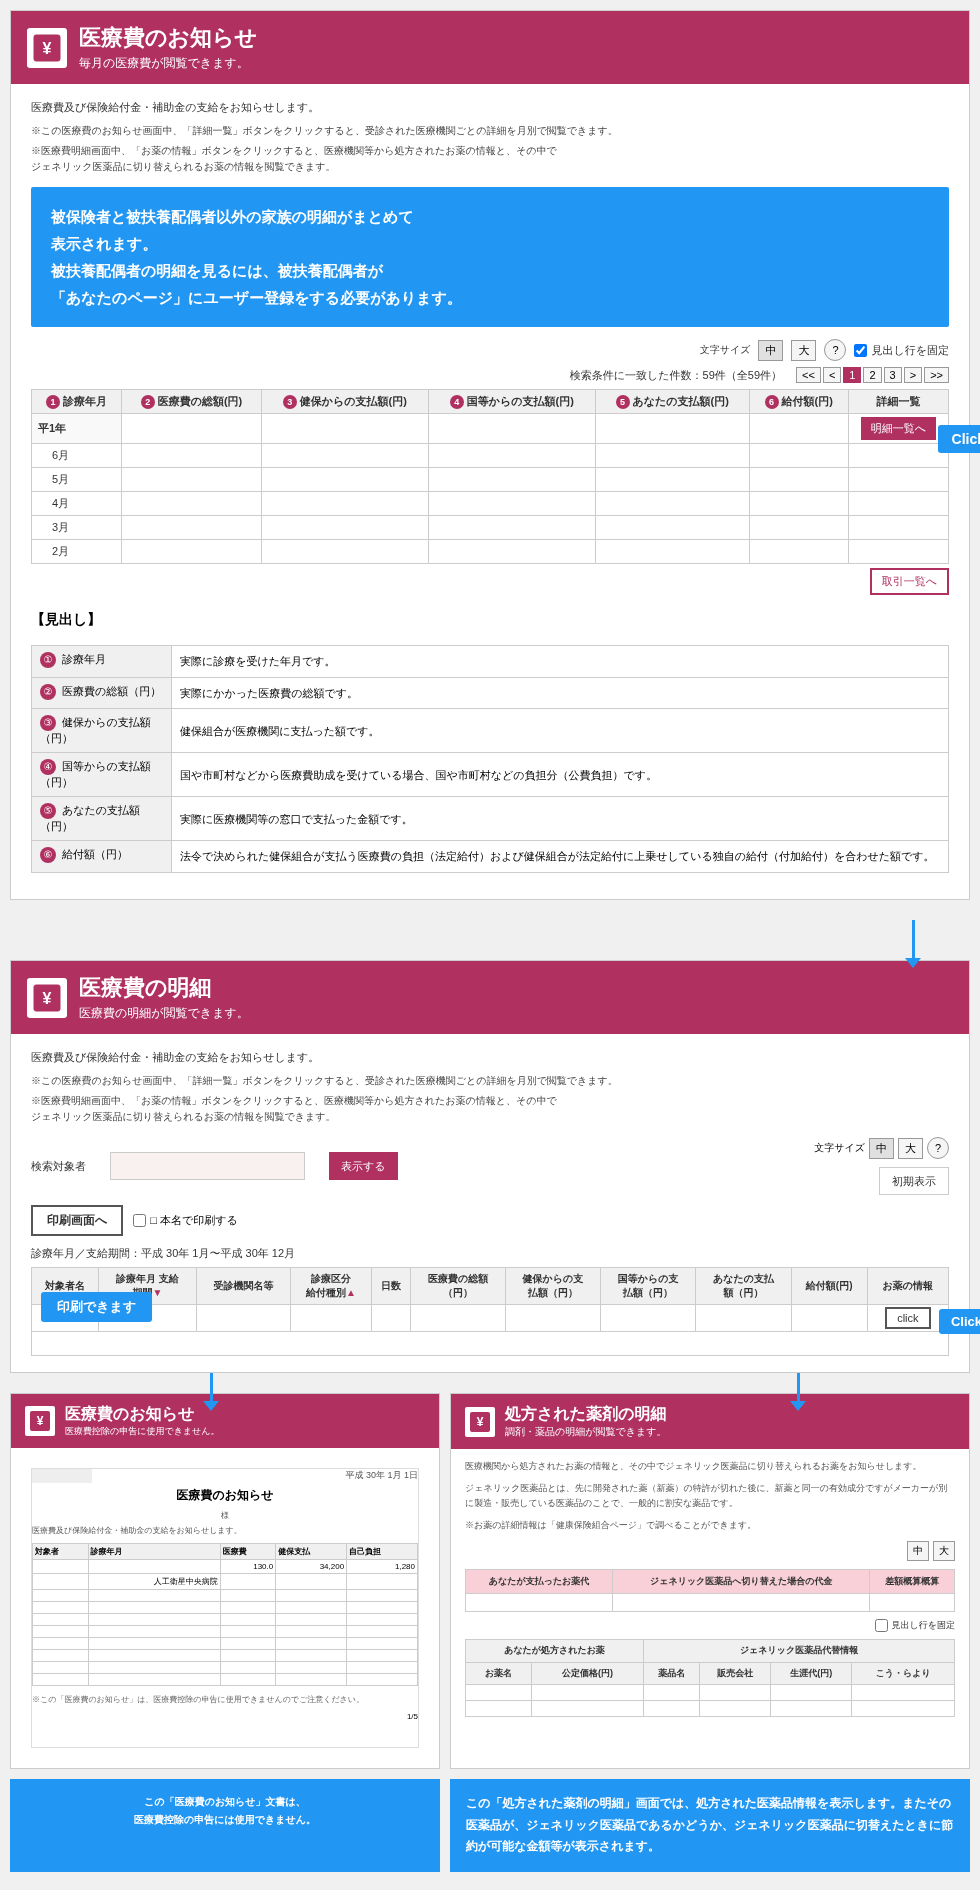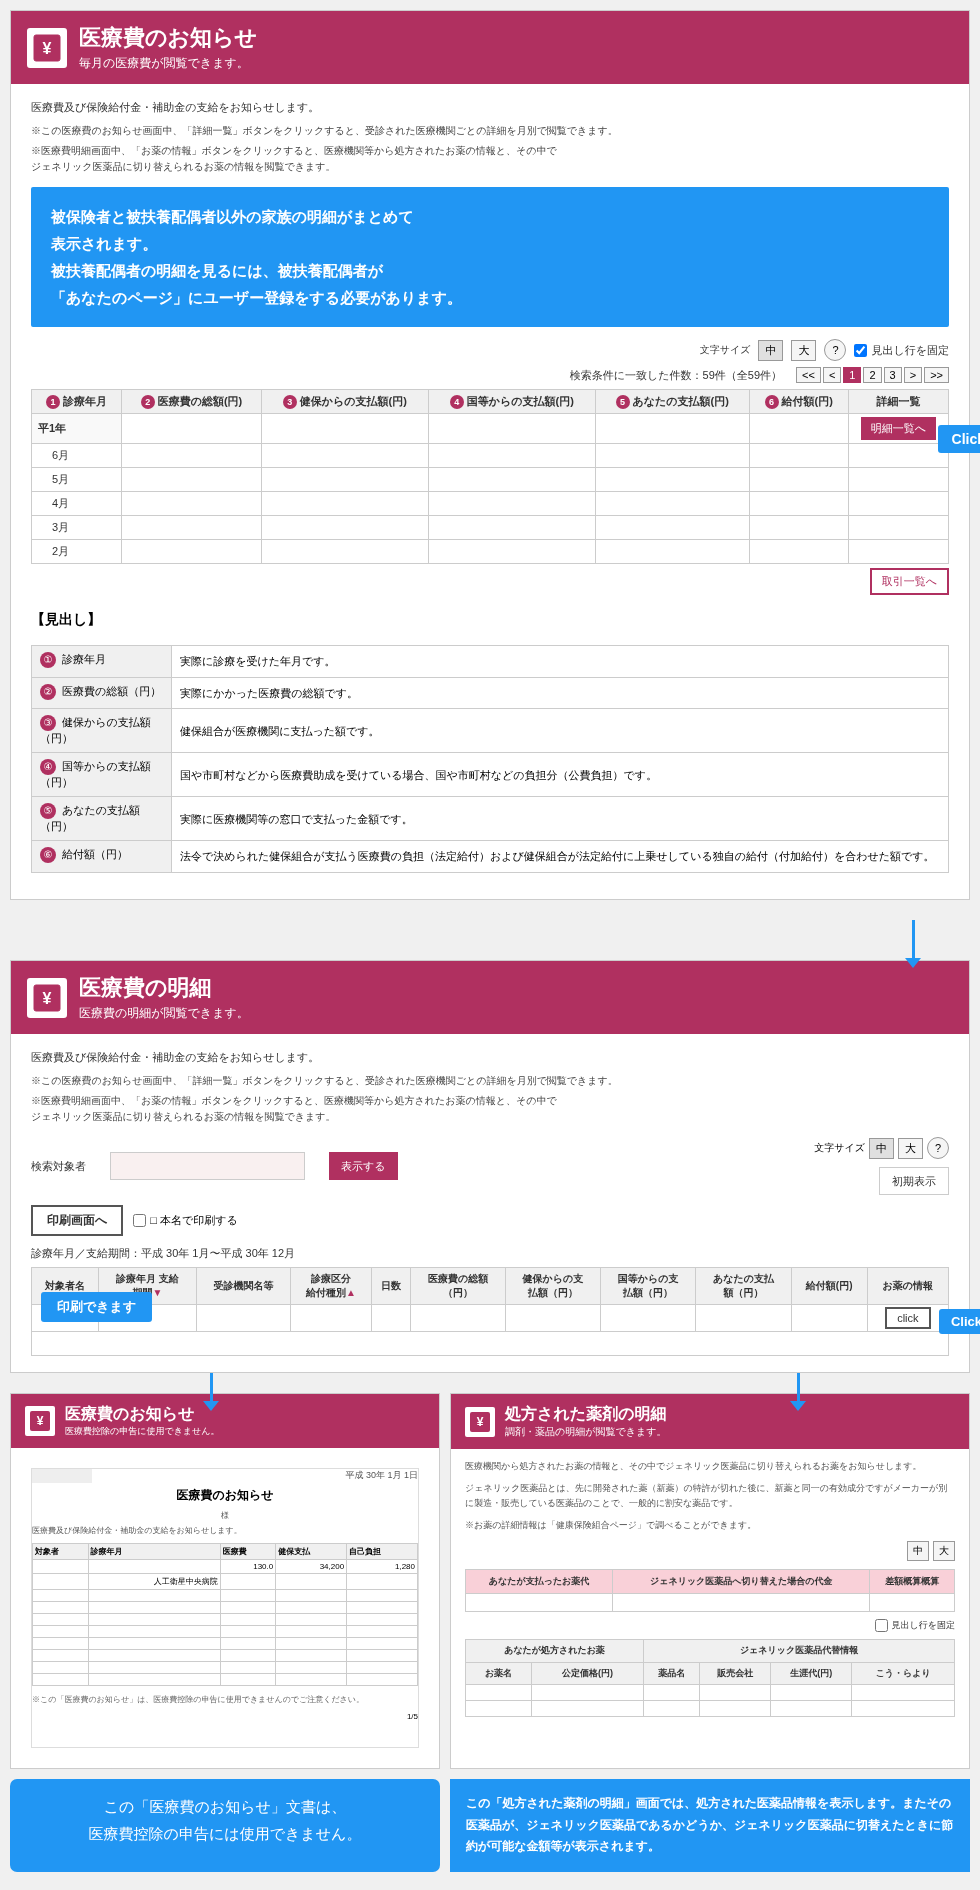--- a/index.html
+++ b/index.html
@@ -99,21 +99,21 @@
     .drug-table td { border: 1px solid #ccc; padding: 4px; text-align: center; height: 18px; }
 
     .drug-table2 { width: 100%; border-collapse: collapse; font-size: 9px; margin: 6px 0; padding-left: 28px; }
     .drug-table2 th { background: #f0f0f0; border: 1px solid #ccc; padding: 3px; text-align: center; font-weight: bold; }
     .drug-table2 td { border: 1px solid #ccc; padding: 3px; text-align: center; height: 16px; }
 
     .fix-row-right { display: flex; justify-content: flex-end; font-size: 9px; color: #333; align-items: center; gap: 4px; margin-bottom: 4px; }
 
     
     .caption-boxes { display: flex; gap: 10px; margin-top: 10px; }
-    .caption-box-left { flex: 0 0 430px; background: #2196F3; color: #fff; padding: 14px 16px; font-size: 15px; font-weight: normal; line-height: 1.8; text-align: center; border-radius: 7px; }
+    .caption-box-left { flex: 0 0 430px; background: #2196F3; color: #fff; padding: 14px 16px; font-size: 10px; font-weight: bold; line-height: 1.8; text-align: center; }
     .caption-box-right { flex: 1; background: #2196F3; color: #fff; padding: 14px 16px; font-size: 12px; font-weight: bold; line-height: 1.8; }
 
     .col-header-num { display: inline-block; background: #b03060; color: #fff; border-radius: 50%; width: 14px; height: 14px; font-size: 9px; text-align: center; line-height: 14px; }
 
   </style>
 </head>
 <body>
 
 <div class="page-wrapper">
 

